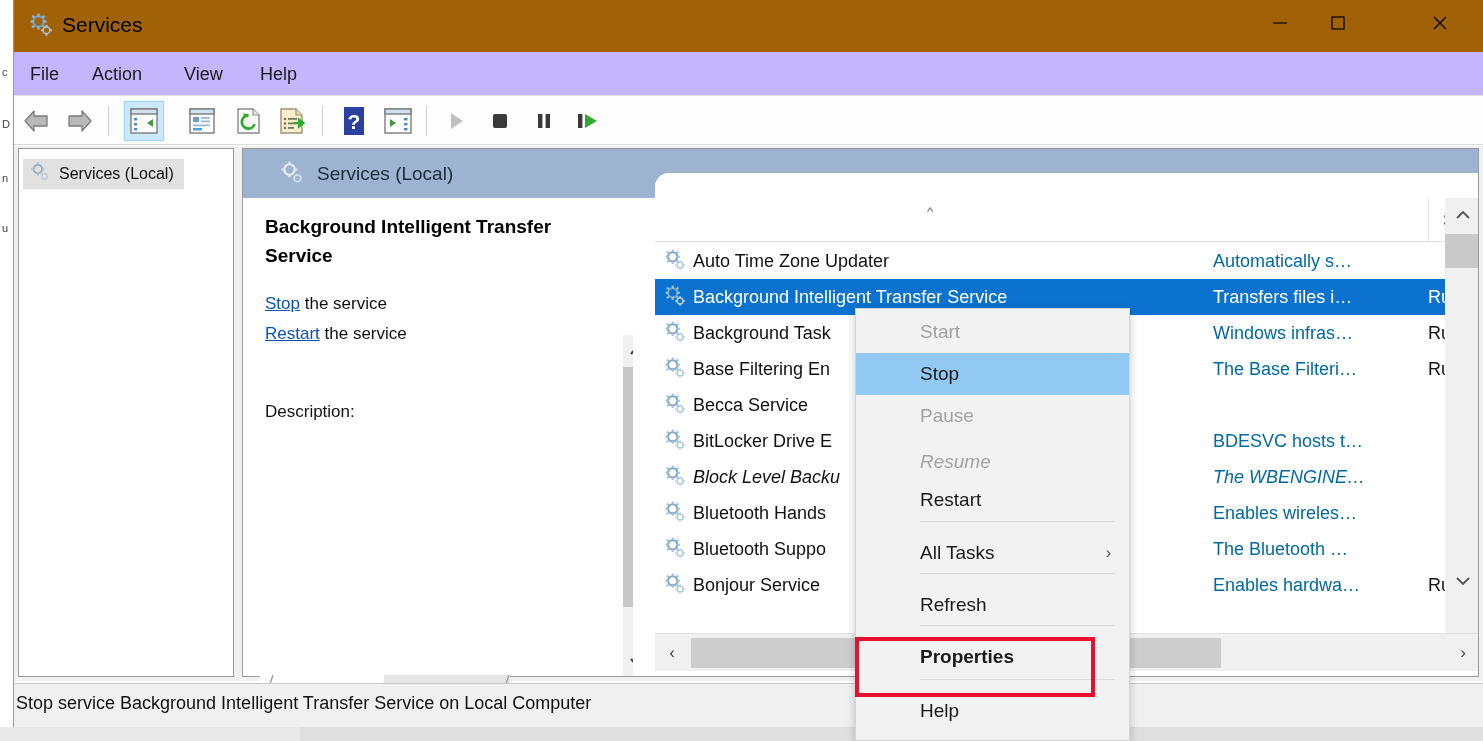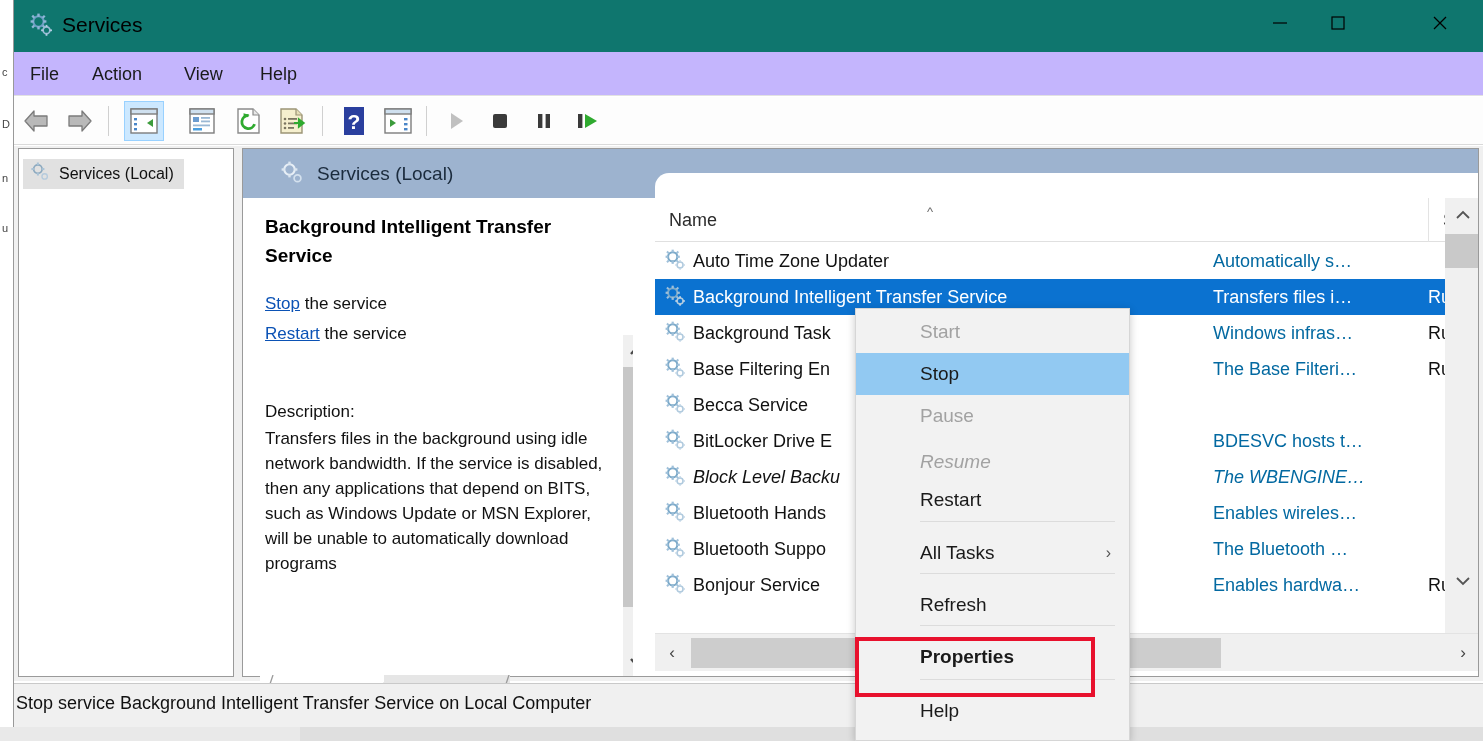--- a/index.html
+++ b/index.html
@@ -28,21 +28,21 @@
 
   
   #win {
     position: absolute; left: 14px; top: 0; width: 1469px; height: 727px;
     background: #ffffff; z-index: 5;
   }
 
   
   #titlebar {
     position:absolute; left:0; top:0; width:1469px; height:52px;
-    background:#0f766e;
+    background:#a16207;
   }
   #app-icon {
     position:absolute; left:14px; top:12px; width:26px; height:26px;
   }
   #title-text {
     position:absolute; left:48px; top:12px;
     font-size:21px; color:#000; line-height:26px;
   }
   .winbtn {
     position:absolute; top:0; width:58px; height:46px;
@@ -510,42 +510,38 @@
         <div id="det-title">Background Intelligent Transfer Service</div>
 
         <div id="det-stop-line">
           <span class="lnk">Stop</span><span> the service</span>
         </div>
         <div id="det-restart-line">
           <span class="lnk">Restart</span><span> the service</span>
         </div>
 
         <div id="det-desc-label">Description:</div>
-        <div id="det-desc-body">Transfers files in the background using idle network bandwidth. If the service is disabled, then any applications that depend on BITS, such as Windows Update or MSN Explorer, will be unable to automatically download programs</div>
 
         <div id="det-sb">
           <div id="det-sb-up">
             <svg width="18" height="14" viewBox="0 0 18 14">
                 <path d="M2 11 L9 3.5 L16 11" fill="none" stroke="#4a4a4a" stroke-width="2.4"></path>
               </svg>
           </div>
           <div id="det-sb-thumb"></div>
           <div id="det-sb-dn">
             <svg width="18" height="14" viewBox="0 0 18 14">
                 <path d="M2 3 L9 10.5 L16 3" fill="none" stroke="#4a4a4a" stroke-width="2.4"></path>
               </svg>
           </div>
         </div>
       </div>
 
       <div id="listview">
         <div id="lv-header">
-          <div class="lv-col" style="left:0; width:558px;">
-            <span>Name</span>
-          </div>
           <div id="sort-caret">^</div>
           <div class="lv-col" style="left:773px; width:52px;">
             <span>Statu</span>
           </div>
         </div>
 
         <div id="lv-rows">
             <div class="row" style="top: 0px;">
               <span class="gear"><svg width="24" height="24" viewBox="0 0 26 26">
   <g fill="none" stroke="#7aa8c8" stroke-width="2.2">

